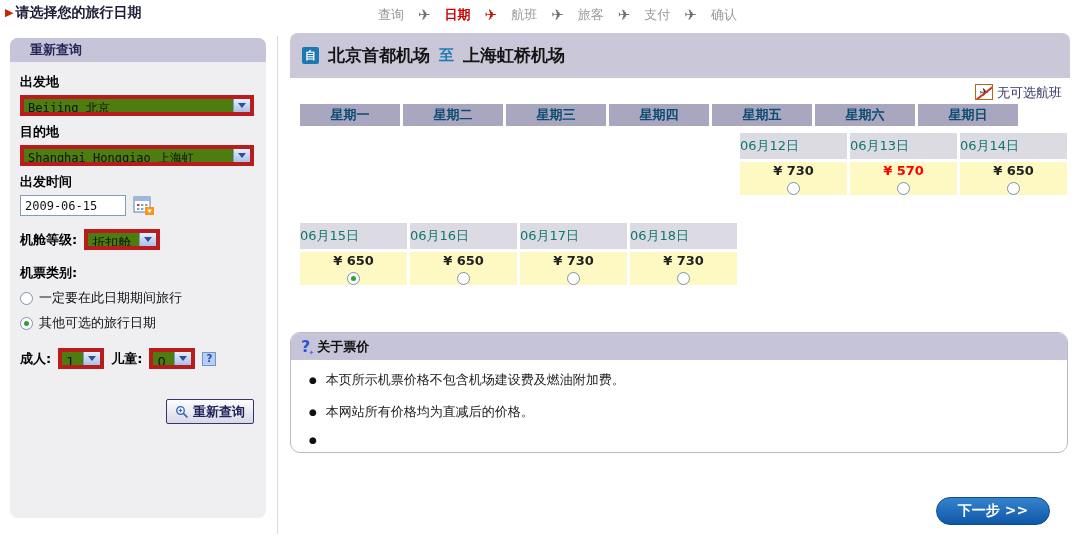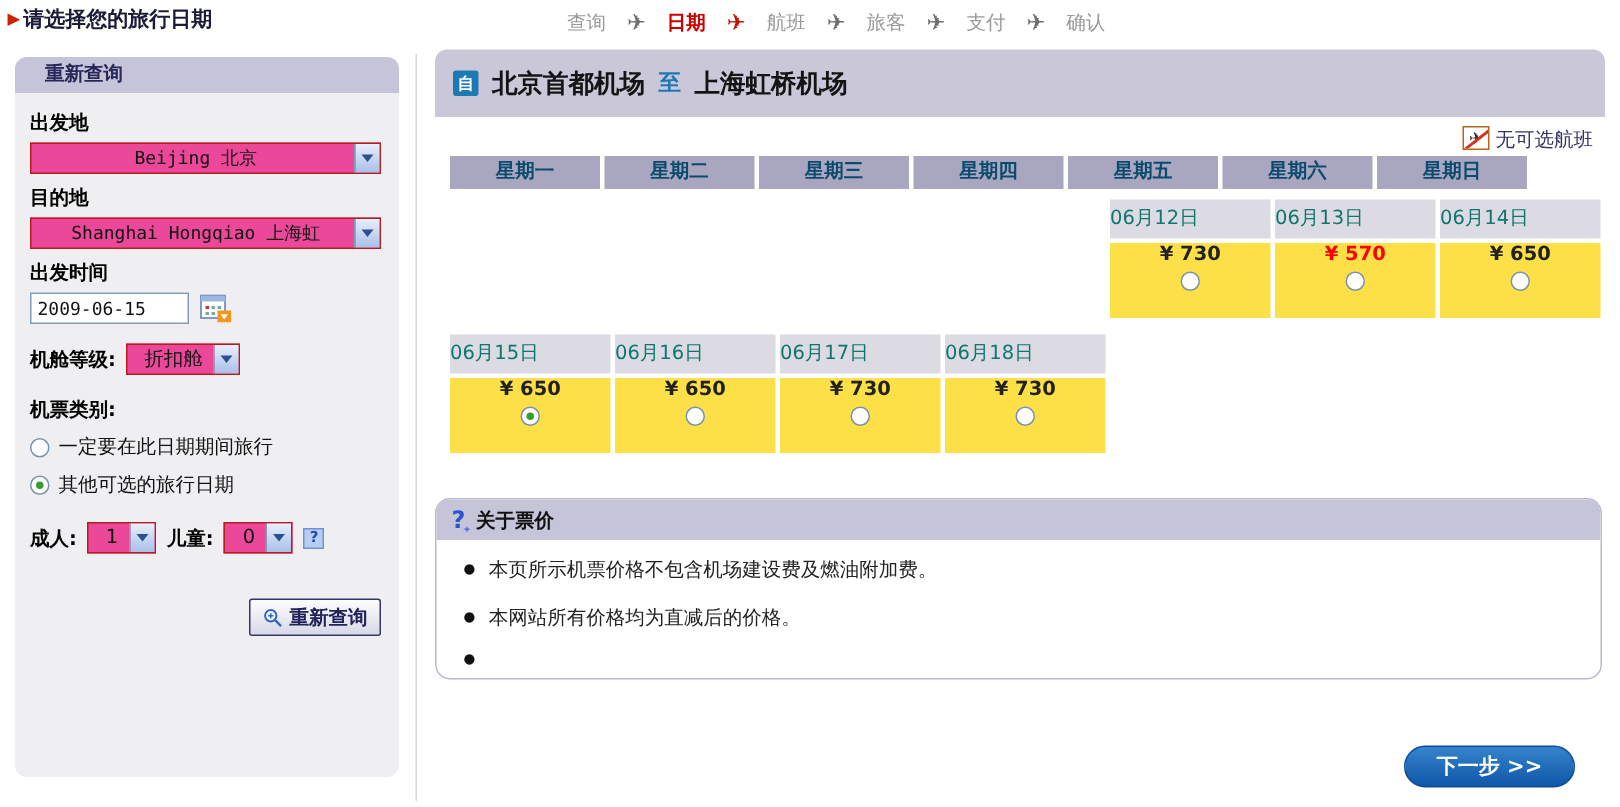--- a/index.html
+++ b/index.html
@@ -20,22 +20,22 @@
   
   .v-divider { position:absolute; left:277px; top:36px; width:1px; height:498px; background:#d8d8e0; }
 
   
   .sidebar { position:absolute; left:10px; top:38px; width:256px; height:480px; background:#efeff2;
     border-radius:8px; }
   .sidebar-header { height:24px; background:#c6c4d8; border-radius:8px 8px 0 0; line-height:24px;
     padding-left:20px; font-size:13px; font-weight:bold; color:#27275a; }
   .sidebar-body { padding:4px 10px 0 10px; }
   .field-label { font-size:13px; font-weight:bold; color:#000; margin:7px 0 4px 0; }
-  .select { display:flex; width:234px; height:21px; border:1px solid #b91c1c; background:#ec4899;
-    align-items:stretch; cursor:default;text-align:center; }
+  .select { display:flex; width:234px; height:21px; border:4px solid #b91c1c; background:#4d7c0f;
+    align-items:stretch; cursor:default; }
   .select .val { flex:1; font-family:"DejaVu Sans Mono", monospace; font-size:12px; padding-left:4px;
     line-height:19px; white-space:nowrap; overflow:hidden; color:#111; }
   .arrow-btn { width:17px; background:linear-gradient(#e7effc,#a9c0e8); border-left:1px solid #7f9db9;
     display:flex; align-items:center; justify-content:center; }
   .tri { width:0; height:0; border-left:4px solid transparent; border-right:4px solid transparent;
     border-top:5px solid #2f4f8f; }
   .date-row { display:flex; align-items:center; gap:7px; margin-top:2px; }
   .text-input { width:106px; height:21px; border:1px solid #7f9db9; background:#fff;
     font-family:"DejaVu Sans Mono", monospace; font-size:12px; padding-left:4px; color:#111; }
   .inline-row { display:flex; align-items:center; gap:7px; margin-top:13px; }
@@ -73,22 +73,22 @@
 
   .cal-header { position:absolute; left:10px; top:71px; display:flex; gap:3px; }
   .wk-cell { width:100px; height:22px; background:#a9a7c0; color:#0c4a6e; font-size:13px; font-weight:bold;
     text-align:center; line-height:22px; }
   .cal-row { position:absolute; left:10px; display:flex; gap:3px; }
   .cal-row.r1 { top:100px; }
   .cal-row.r2 { top:190px; }
   .cal-col { width:107px; display:flex; flex-direction:column; gap:3px; }
   .date-box { height:26px; background:#dcdbe4; text-align:left; line-height:26px; font-size:13px;
     color:#0f766e; }
-  .price-box { height:50px; background:#fde047; display:flex; flex-direction:column; align-items:center;
-    justify-content:flex-start; gap:4px; }
+  .price-box { height:33px; background:#fef9c3; display:flex; flex-direction:column; align-items:center;
+    justify-content:center; gap:4px; }
   .price { font-size:13px; font-weight:bold; color:#222; }
   .price.red { color:#ff0000; }
 
   .notes-box { position:absolute; left:0; top:299px; width:778px; height:121px; border:1px solid #b9b9c9;
     border-radius:10px; background:#fff; overflow:hidden; }
   .notes-header { height:27px; background:#c6c4d8; display:flex; align-items:center; gap:7px;
     padding-left:10px; font-size:13px; font-weight:bold; color:#111; }
   .q-icon { color:#2b55cc; font-weight:bold; font-size:16px; position:relative; line-height:1; }
   .q-icon .spark { position:absolute; right:-4px; bottom:-2px; font-size:7px; color:#5577dd; }
   .notes-body { padding:11px 0 0 18px; }

